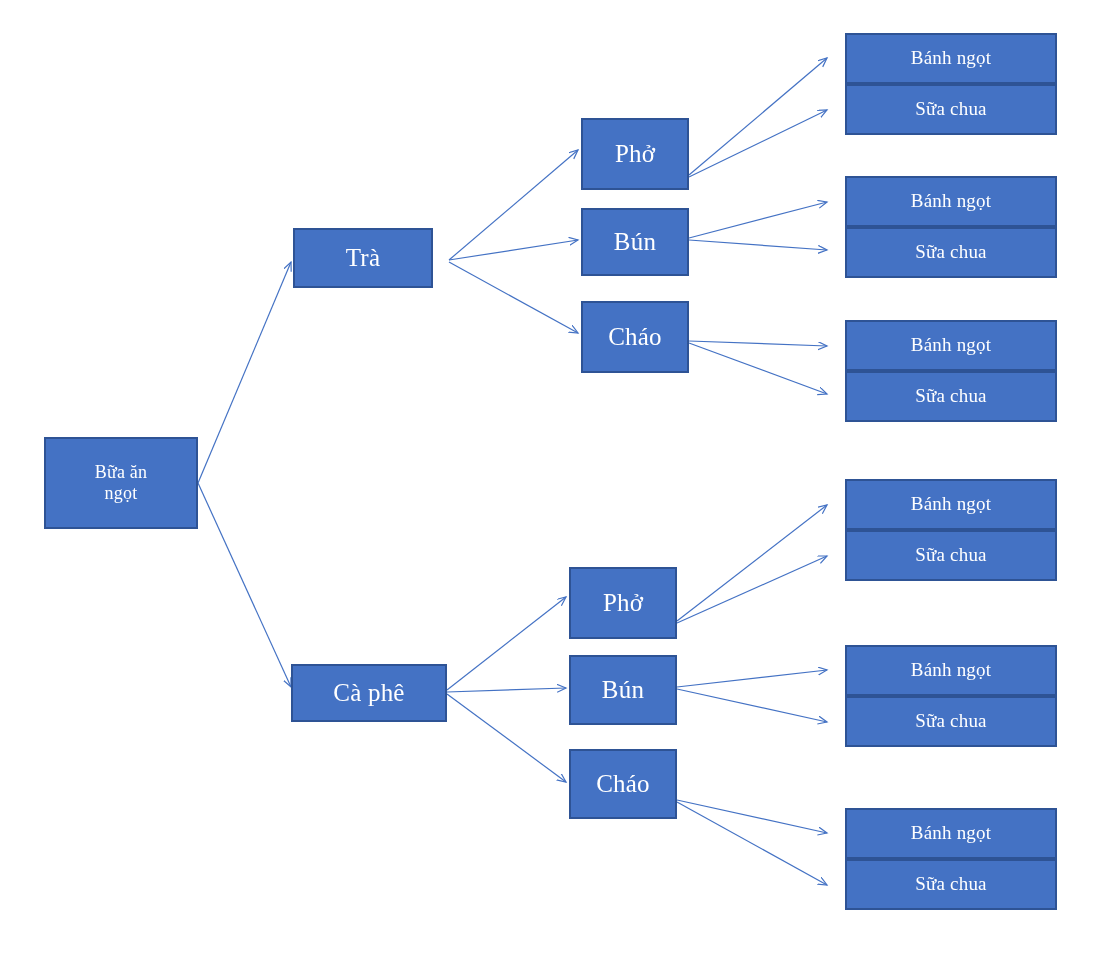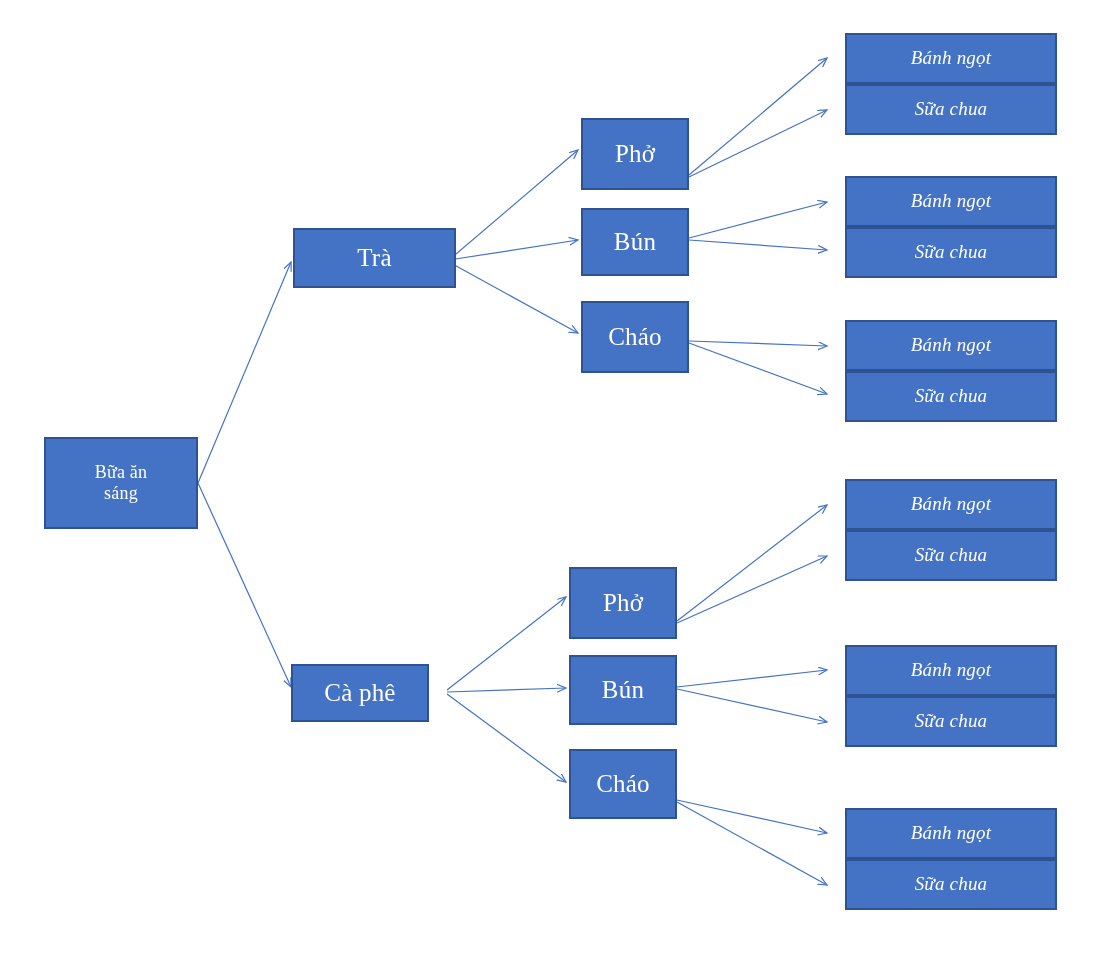--- a/index.html
+++ b/index.html
@@ -49,21 +49,20 @@
     font-size: 19px;
   }
   .pair {
     position: absolute;
     z-index: 2;
   }
   .pair .node {
     position: absolute;
     left: 16px;
     right: 0;
-    font-style: italic;
   }
   .pair .node.top { top: 0; }
   .pair .node.bottom { top: 51px; }
 </style>
 </head>
 <body>
 
 <div id="canvas">
 
   <svg id="edge-layer" viewBox="0 0 1100 954" width="1100" height="954">
@@ -99,24 +98,24 @@
 
       <path d="M677,687 L827,670"></path>
       <path d="M677,689 L827,722"></path>
 
       <path d="M677,800 L827,833"></path>
       <path d="M677,802 L827,885"></path>
     </g>
   </svg>
 
   <div class="node root" style="left:44px; top:437px; width:154px; height:92px;">Bữa ăn
-sáng</div>
+ngọt</div>
 
-  <div class="node" style="left:293px; top:228px; width:163px; height:60px;">Trà</div>
-  <div class="node" style="left:291px; top:664px; width:138px; height:58px;">Cà phê</div>
+  <div class="node" style="left:293px; top:228px; width:140px; height:60px;">Trà</div>
+  <div class="node" style="left:291px; top:664px; width:156px; height:58px;">Cà phê</div>
 
   <div class="node" style="left:581px; top:118px; width:108px; height:72px;">Phở</div>
   <div class="node" style="left:581px; top:208px; width:108px; height:68px;">Bún</div>
   <div class="node" style="left:581px; top:301px; width:108px; height:72px;">Cháo</div>
 
   <div class="node" style="left:569px; top:567px; width:108px; height:72px;">Phở</div>
   <div class="node" style="left:569px; top:655px; width:108px; height:70px;">Bún</div>
   <div class="node" style="left:569px; top:749px; width:108px; height:70px;">Cháo</div>
 
   <div class="pair" style="left:829px; top:33px; width:228px; height:102px;">

